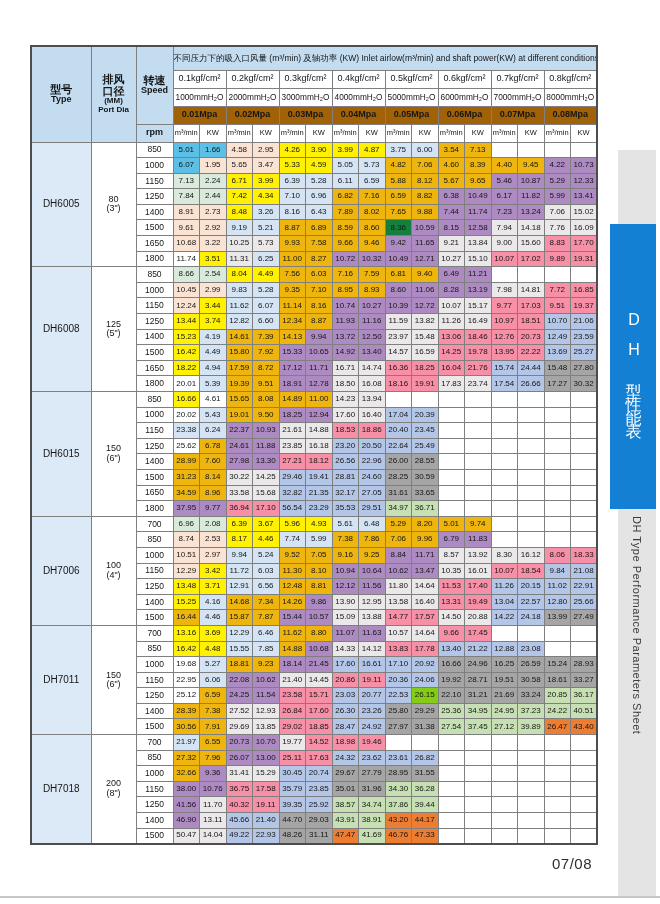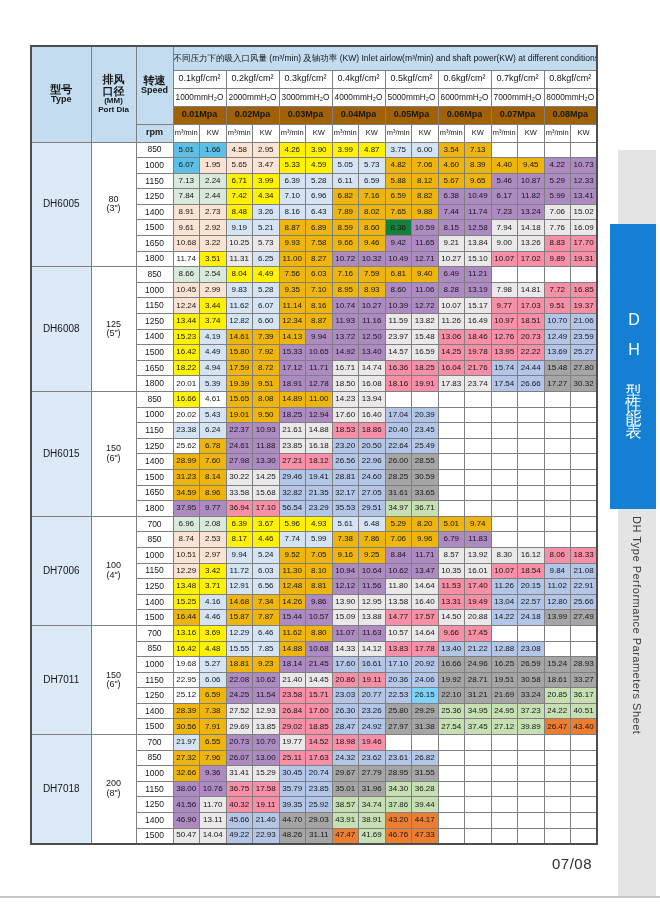--- a/index.html
+++ b/index.html
@@ -251,21 +251,21 @@
           <td class="d" style="background:#eae8e8">5.73</td>
           <td class="d" style="background:#edb50e">9.93</td>
           <td class="d" style="background:#edb50e">7.58</td>
           <td class="d" style="background:#edb50e">9.66</td>
           <td class="d" style="background:#edb50e">9.46</td>
           <td class="d" style="background:#ae8ac3">9.42</td>
           <td class="d" style="background:#ae8ac3">11.65</td>
           <td class="d" style="background:#eae8e8">9.21</td>
           <td class="d" style="background:#eae8e8">13.84</td>
           <td class="d" style="background:#eae8e8">9.00</td>
-          <td class="d" style="background:#eae8e8">13.26</td>
+          <td class="d" style="background:#eae8e8">15.60</td>
           <td class="d" style="background:#f78fa7">8.83</td>
           <td class="d" style="background:#f78fa7">17.70</td>
         </tr>
         <tr>
           <td class="rpm">1800</td>
           <td class="d" style="background:#ffffff">11.74</td>
           <td class="d" style="background:#fff100">3.51</td>
           <td class="d" style="background:#eae8e8">11.31</td>
           <td class="d" style="background:#d4e4f5">6.25</td>
           <td class="d" style="background:#edb50e">11.00</td>
@@ -806,21 +806,21 @@
           <td class="rpm">1250</td>
           <td class="d" style="background:#ffffff">25.12</td>
           <td class="d" style="background:#edb50e">6.59</td>
           <td class="d" style="background:#ae8ac3">24.25</td>
           <td class="d" style="background:#ae8ac3">11.54</td>
           <td class="d" style="background:#f78fa7">23.58</td>
           <td class="d" style="background:#f78fa7">15.71</td>
           <td class="d" style="background:#b4c6e7">23.03</td>
           <td class="d" style="background:#b4c6e7">20.77</td>
           <td class="d" style="background:#b4c6e7">22.53</td>
-          <td class="d" style="background:#7dd3fc">26.15</td>
+          <td class="d" style="background:#84cc16">26.15</td>
           <td class="d" style="background:#a5a5a5">22.10</td>
           <td class="d" style="background:#a5a5a5">31.21</td>
           <td class="d" style="background:#a5a5a5">21.69</td>
           <td class="d" style="background:#a5a5a5">33.24</td>
           <td class="d" style="background:#c6e0b4">20.85</td>
           <td class="d" style="background:#c6e0b4">36.17</td>
         </tr>
         <tr>
           <td class="rpm">1400</td>
           <td class="d" style="background:#edb50e">28.39</td>

